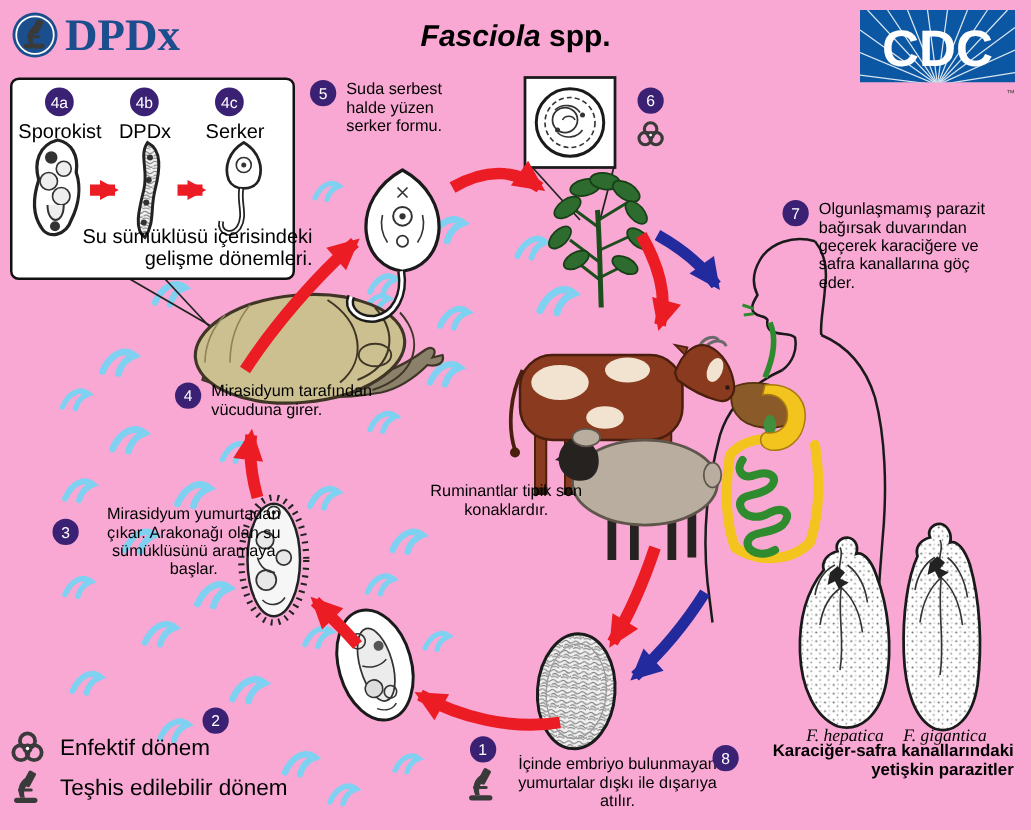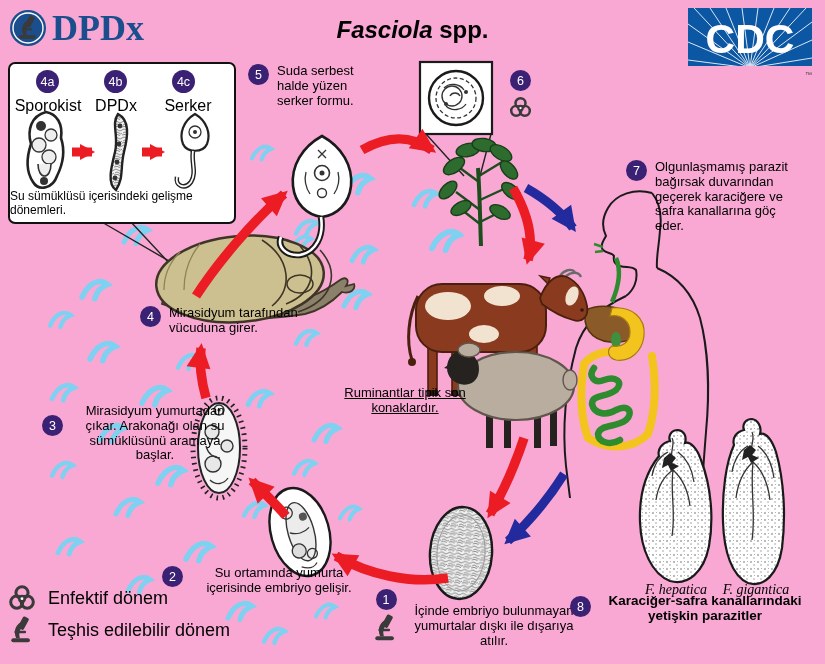--- a/index.html
+++ b/index.html
@@ -19,39 +19,39 @@
 
   
   .inset{position:absolute;left:8px;top:62px;width:224px;height:158px;background:#fff;
          border:2.5px solid #111;border-radius:7px;z-index:3;}
   .inset svg{position:absolute;left:0;top:0;}
   .badge{width:21px;height:21px;border-radius:50%;background:#3b2173;color:#fff;
          font-weight:normal;font-size:12.5px;display:flex;align-items:center;justify-content:center;
          flex:none;}
   .inset .badge{position:absolute;top:6px;width:23px;height:23px;font-size:12.5px;}
   .inset-label{position:absolute;top:33px;font-size:16px;text-align:center;}
-  .inset-caption{position:absolute;left:0;bottom:5px;width:100%;text-align:left;font-size:12px;}
+  .inset-caption{position:absolute;left:16px;bottom:5px;width:100%;text-align:right;font-size:16px;}
 
   
   .stage{position:absolute;display:flex;gap:8px;align-items:flex-start;z-index:3;}
   .stage-text{font-size:13px;line-height:1.14;}
   .center{text-align:center;}
   .s5{left:248px;top:64px;} .s5 .stage-text{width:100px;}
   .s6{left:509px;top:70px;} .s6 .stage-text{width:120px;}
   .s6 .col{display:flex;flex-direction:column;align-items:center;gap:5px;}
   .s7{left:626px;top:160px;} .s7 .stage-text{width:148px;}
   .s4{left:140px;top:306px;} .s4 .stage-text{width:152px;}
   .s3{left:42px;top:404px;} .s3 .badge{margin-top:11px;} .s3 .stage-text{width:168px;}
   .s2{left:162px;top:566px;} .s2 .stage-text{width:176px;}
   .s1{left:372px;top:589px;} .s1 .col{display:flex;flex-direction:column;align-items:center;gap:4px;}
   .s1 .stage-text{width:172px;margin-top:15px;}
-  .s8{left:570px;top:593px;} .s8 .badge{margin-top:3px;} .s8 .stage-text{width:212px;font-weight:bold;font-size:13.5px;}
+  .s8{left:570px;top:593px;} .s8 .badge{margin-top:3px;} .s8 .stage-text{width:212px;font-weight:bold;font-size:13.5px;text-align:right;}
 
   .ruminants{position:absolute;left:330px;top:386px;width:150px;text-align:center;
-             font-size:13px;line-height:1.15;z-index:3;text-decoration:underline;}
+             font-size:13px;line-height:1.15;z-index:3;}
   .fluke-label{position:absolute;top:582px;width:92px;text-align:center;z-index:3;
                font-family:"Liberation Serif",serif;font-style:italic;font-size:14px;}
   .fl-hep{left:630px;} .fl-gig{left:710px;}
 
   .legend{position:absolute;left:8px;top:582px;z-index:3;}
   .legend-row{display:flex;align-items:center;gap:12px;height:32px;}
   .legend-label{font-size:18px;}
   .icon{flex:none;}
 </style>
 </head>
@@ -412,21 +412,20 @@
   <span class="stage-text">Mirasidyum tarafından vücuduna girer.</span>
 </div>
 
 <div class="stage s3">
   <span class="badge">3</span>
   <span class="stage-text center">Mirasidyum yumurtadan çıkar. Arakonağı olan su sümüklüsünü aramaya başlar.</span>
 </div>
 
 <div class="stage s2">
   <span class="badge">2</span>
-  <span class="stage-text center">Su ortamında yumurta içerisinde embriyo gelişir.</span>
 </div>
 
 <div class="stage s1">
   <span class="col">
     <span class="badge">1</span>
     <svg class="icon" width="28" height="28" viewBox="0 0 24 24">
       <use href="#mic"></use>
     </svg>
   </span>
   <span class="stage-text center">İçinde embriyo bulunmayan yumurtalar dışkı ile dışarıya atılır.</span>

